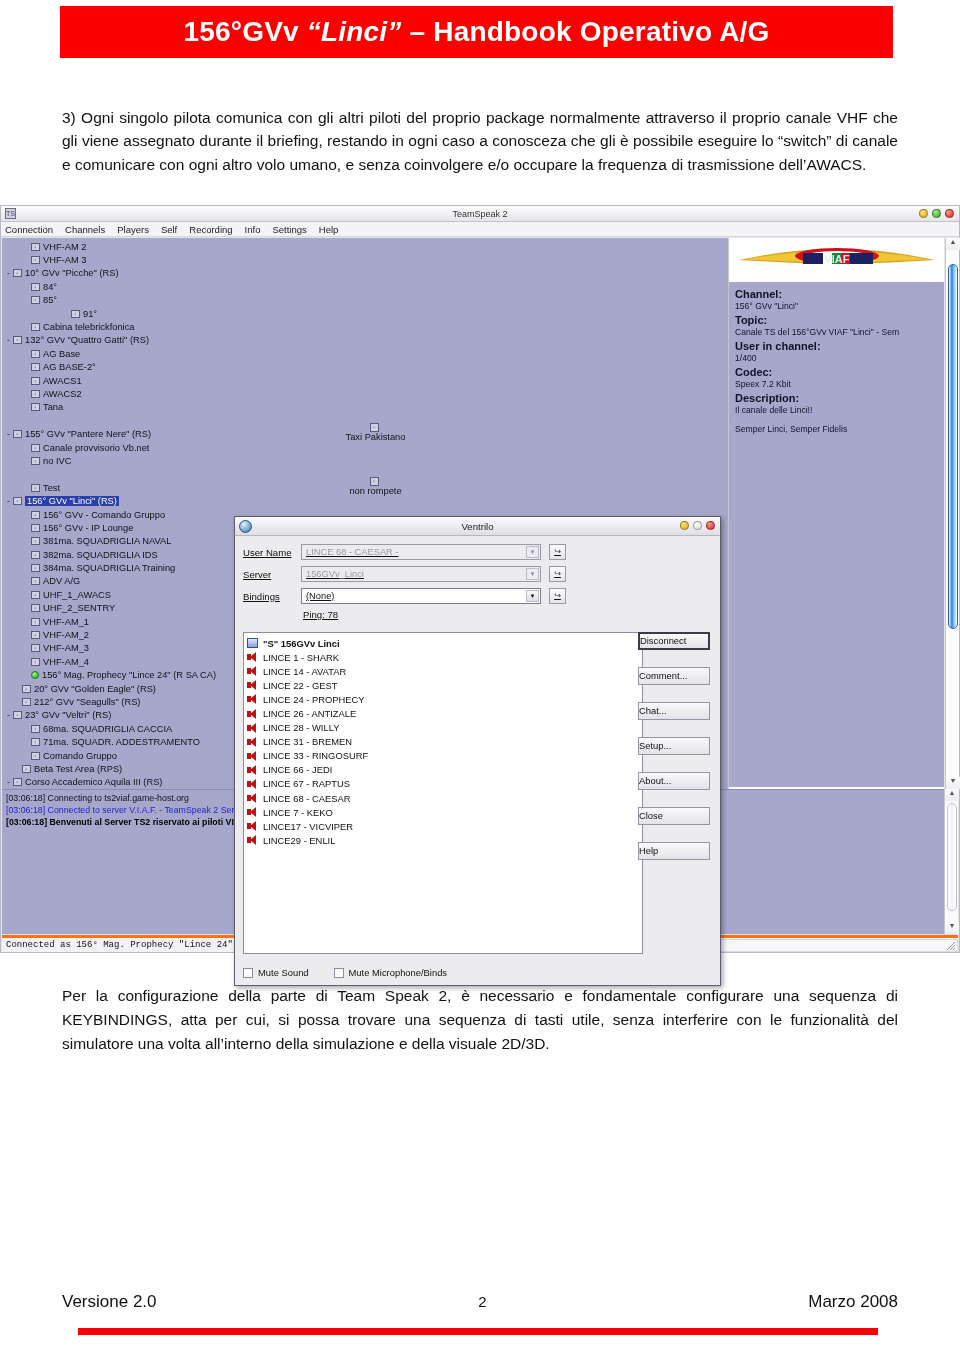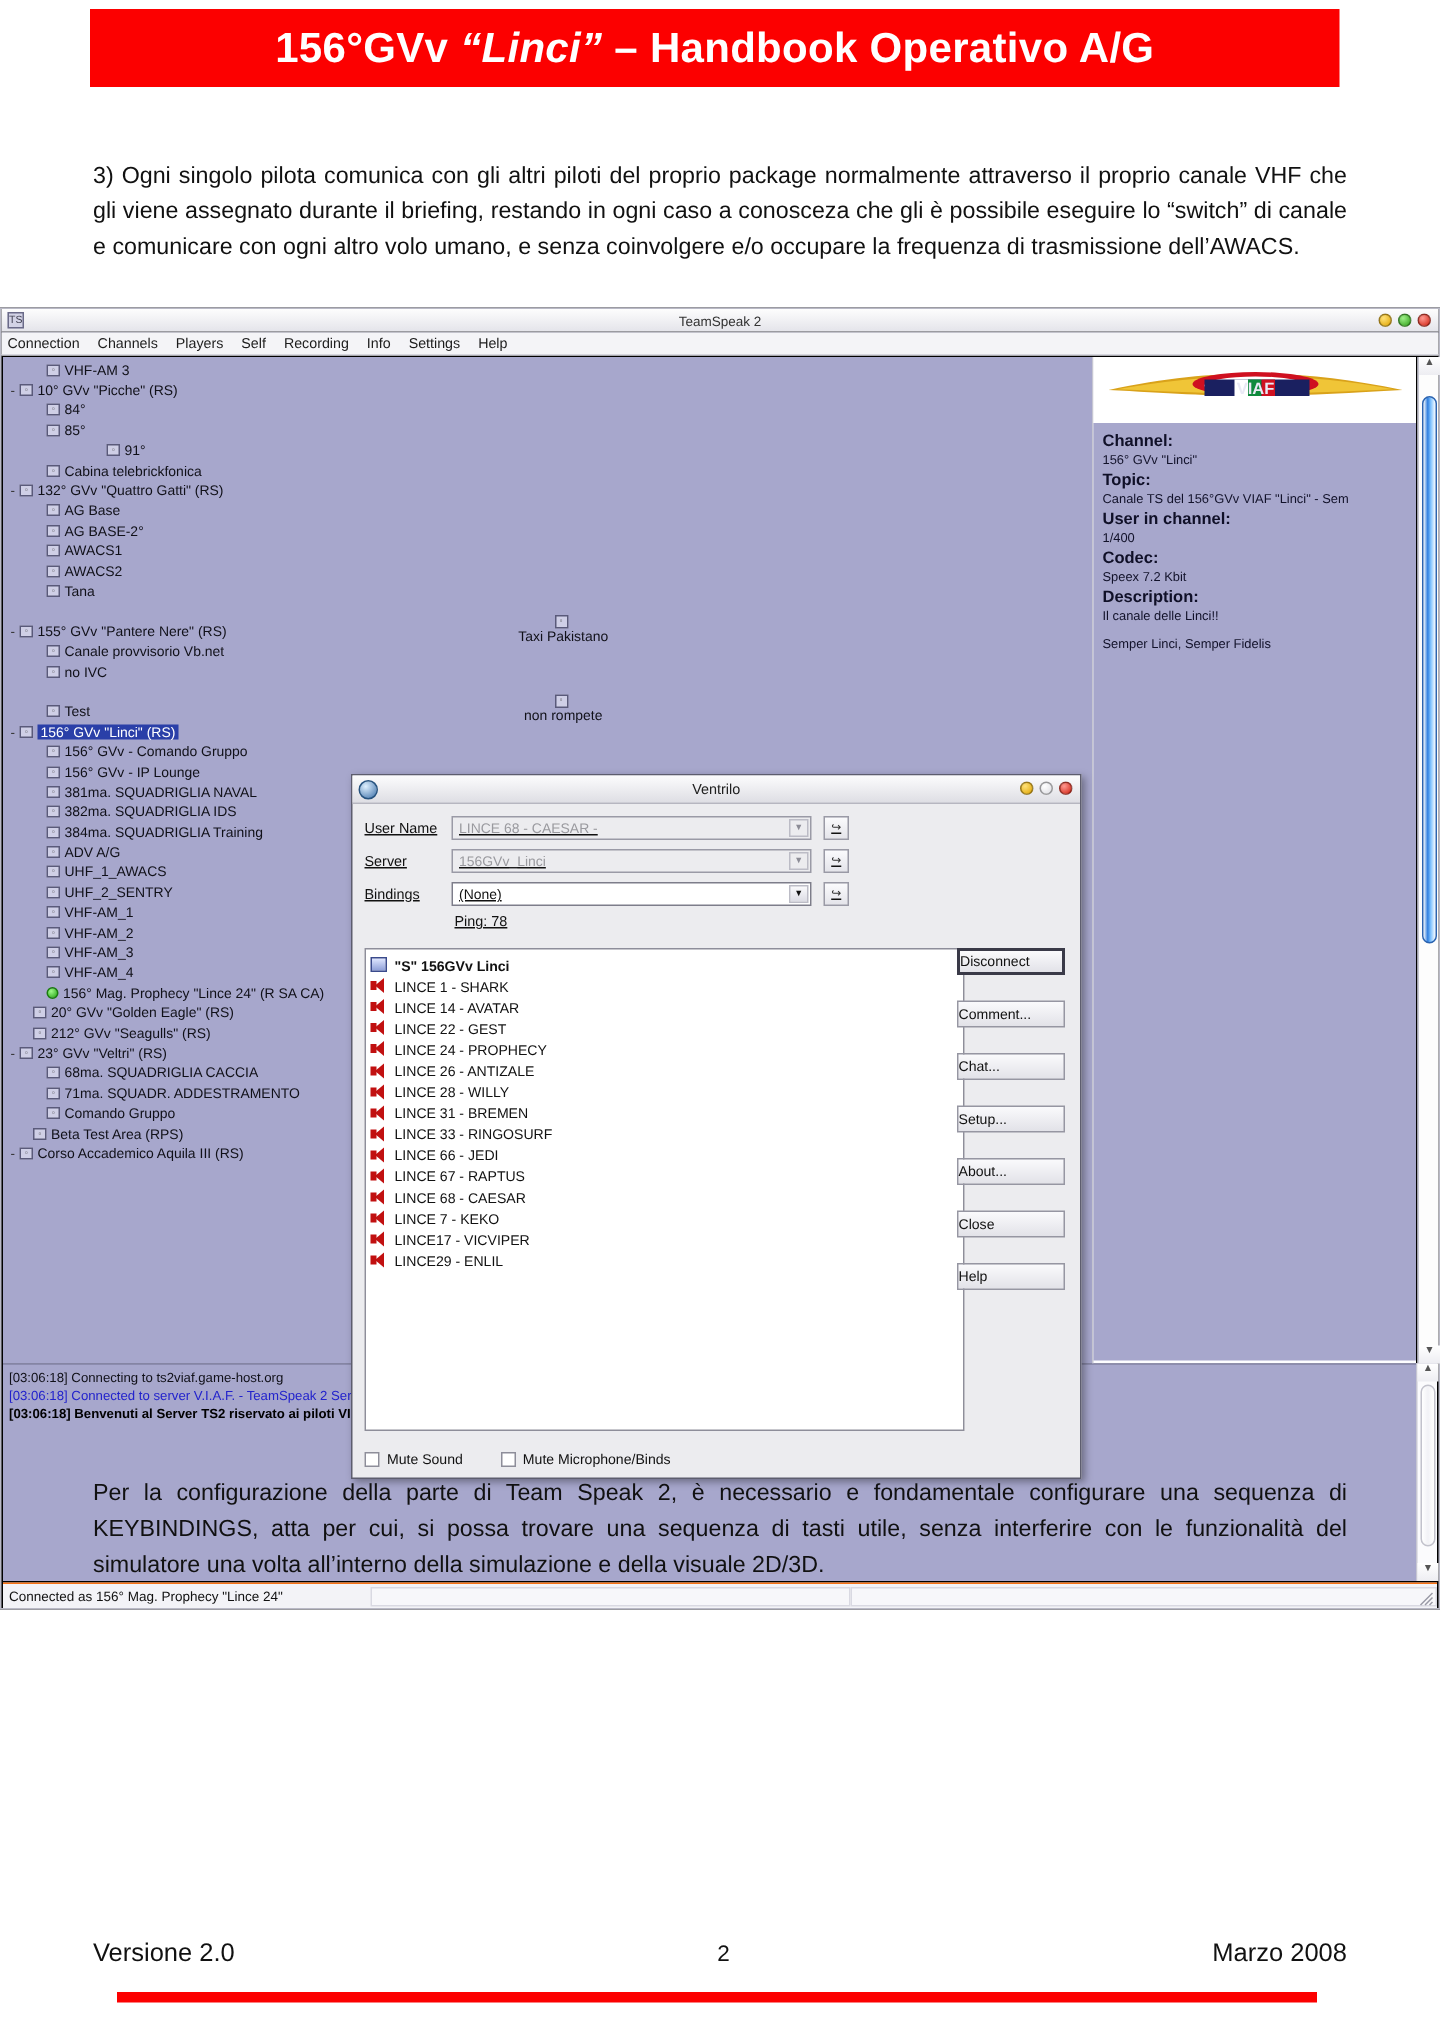--- a/index.html
+++ b/index.html
@@ -26,22 +26,22 @@
 
   
   .intro {
     position:absolute; left:62px; top:90px; width:836px;
     font-size:15.5px; line-height:1.52; color:#111;
     text-align:justify;
   }
 
   
   .shot {
-    position:absolute; left:0px; top:205px; width:960px; height:868px;
-    background:#000000;
+    position:absolute; left:0px; top:205px; width:960px; height:748px;
+    background:#e5e5e5;
     border:1px solid #b9b9c6;
     font-size:9px; color:#111;
   }
 
   
   .ts-titlebar {
     position:absolute; left:0; top:0; width:100%; height:16px;
     background:linear-gradient(#fdfdfd,#e4e4ea);
     border-bottom:1px solid #c3c3cc;
     display:flex; align-items:center;
@@ -134,22 +134,22 @@
   }
   .chat-sb .tthumb {
     position:absolute; left:2px; top:14px; width:10px; height:108px;
     border-radius:5px; background:linear-gradient(90deg,#fff,#f2f2f6,#fff);
     border:1px solid #c2c2cc;
   }
 
   
   .ts-status {
     position:absolute; left:1px; right:1px; bottom:0; height:17px;
-    background:#f3f3f7; border-top:1px solid #f97316;
-    display:flex; align-items:center; font-size:9px; color:#111;
+    background:#f3f3f7; border-top:3px solid #f97316;
+    display:flex; align-items:center; font-size:9px; color:#111;font-family:Liberation Mono, monospace;
   }
   .st-cell { padding:0 4px; height:13px; line-height:13px; }
   .st-cell.b { border:1px solid #d9d9e2; background:#f7f7fa; }
   .st-grip { position:absolute; right:2px; bottom:1px; width:12px; height:12px; }
 
   
   .vent {
     position:absolute; left:233px; top:310px; width:487px; height:470px;
     background:#ececef; border:1px solid #5d5d6e;
     box-shadow:2px 2px 5px rgba(0,0,0,.35);
@@ -270,20 +270,25 @@
       <span>Channels</span>
       <span>Players</span>
       <span>Self</span>
       <span>Recording</span>
       <span>Info</span>
       <span>Settings</span>
       <span>Help</span>
     </div>
 
   <div class="tree" id="ts-tree">
+      <div class="tree-row" style="padding-left: 20px;">
+        <span class="tw"></span>
+        <span class="chico">▫</span>
+        <span class="tree-lbl">VHF-AM 2</span>
+      </div>
       <div class="tree-row" style="padding-left: 20px;">
         <span class="tw"></span>
         <span class="chico">▫</span>
         <span class="tree-lbl">VHF-AM 3</span>
       </div>
       <div class="tree-row" style="padding-left: 2px;">
         <span class="tw">-</span>
         <span class="chico">▫</span>
         <span class="tree-lbl">10° GVv "Picche"   (RS)</span>
       </div>

